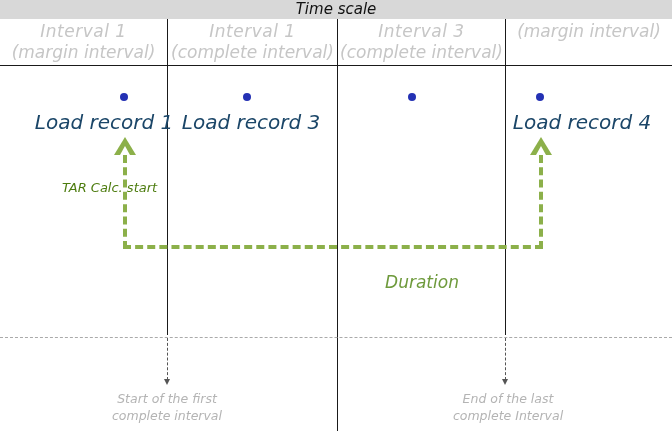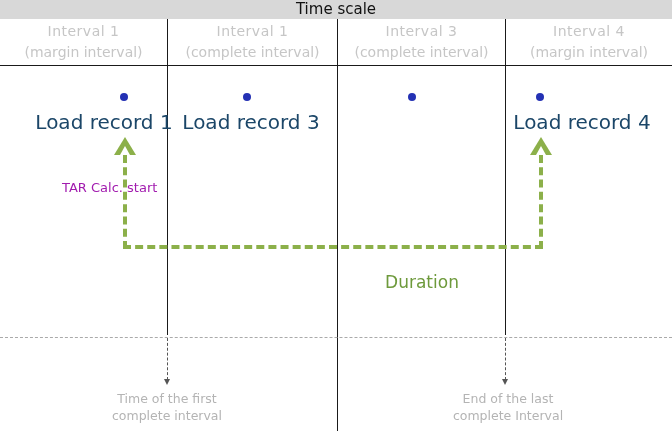--- a/index.html
+++ b/index.html
@@ -9,20 +9,21 @@
   }
   body {
     font-family: "DejaVu Sans", "Liberation Sans", sans-serif;
   }
   #canvas {
     position: relative;
     width: 672px;
     height: 441px;
     background: #ffffff;
     overflow: hidden;
+    font-style: italic;
   }
 
   
   .title-band {
     position: absolute;
     left: 0;
     top: 0;
     width: 672px;
     height: 19px;
     background: #d8d8d8;
@@ -48,21 +49,21 @@
     width: 672px;
     height: 46px;
     border-bottom: 1px solid #1a1a1a;
   }
   .interval-cell {
     position: absolute;
     top: 0;
     height: 46px;
     text-align: center;
     color: #c6c6c6;
-    font-size: 14px;
+    font-size: 17px;
     line-height: 21px;
     padding-top: 2px;
     box-sizing: border-box;
     white-space: nowrap;
   }
   .interval-cell .ln1 { display: block; letter-spacing: 0.5px; }
   .interval-cell .ln2 { display: block; }
 
   
   .vdiv {
@@ -112,21 +113,21 @@
     position: absolute;
     width: 0;
     height: 0;
     border-left: 5px solid transparent;
     border-right: 5px solid transparent;
     border-bottom: 9px solid #ffffff;
   }
   .green-label {
     position: absolute;
     font-size: 13px;
-    color: #a21caf;
+    color: #4d7c0f;
     white-space: nowrap;
   }
   .duration-label {
     position: absolute;
     font-size: 17px;
     color: #6e9a3c;
     white-space: nowrap;
     transform: translateX(-50%);
     text-align: right;
   }
@@ -176,21 +177,20 @@
     </div>
     <div class="interval-cell" style="left:168px; width:169px;">
       <span class="ln1">Interval  1</span>
       <span class="ln2">(complete interval)</span>
     </div>
     <div class="interval-cell" style="left:338px; width:167px;">
       <span class="ln1">Interval  3</span>
       <span class="ln2">(complete interval)</span>
     </div>
     <div class="interval-cell" style="left:506px; width:166px;">
-      <span class="ln1">Interval  4</span>
       <span class="ln2">(margin interval)</span>
     </div>
   </div>
 
   <div class="vdiv" style="left:167px; top:19px; height:316px;"></div>
   <div class="vdiv" style="left:337px; top:19px; height:412px;"></div>
   <div class="vdiv" style="left:505px; top:19px; height:316px;"></div>
 
   <div class="rec-dot" style="left:120px; top:93px;"></div>
   <div class="rec-label" style="left:104px;">Load record 1</div>
@@ -214,21 +214,21 @@
   <div class="green-arrow-notch" style="left:536px; top:146px;"></div>
   <div class="green-v" style="left:539px; top:155px; height:94px;"></div>
 
   <div class="duration-label" style="left:422px; top:272px;">Duration</div>
 
   <div class="gray-h-dotted" style="left:0px; top:337px; width:672px;"></div>
 
   <div class="gray-v-dotted" style="left:167px; top:338px; height:42px;"></div>
   <div class="gray-arrowhead" style="left:164px; top:379px;"></div>
   <div class="bottom-note" style="left:167px; top:390px;">
-    <span>Time of the first</span>
+    <span>Start of the first</span>
     <span>complete interval</span>
   </div>
 
   <div class="gray-v-dotted" style="left:505px; top:338px; height:42px;"></div>
   <div class="gray-arrowhead" style="left:502px; top:379px;"></div>
   <div class="bottom-note" style="left:508px; top:390px;">
     <span>End of the last</span>
     <span>complete Interval</span>
   </div>
 

